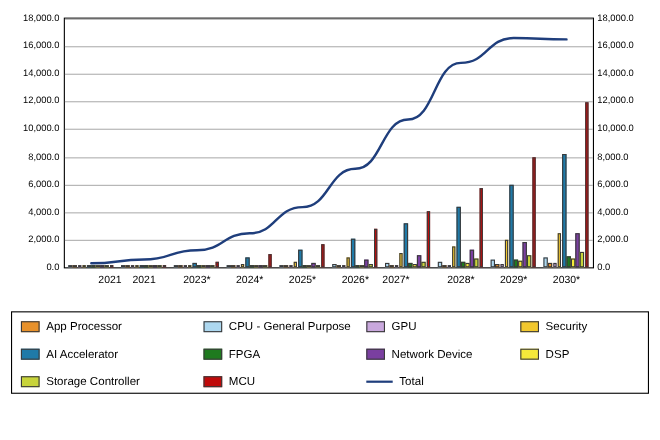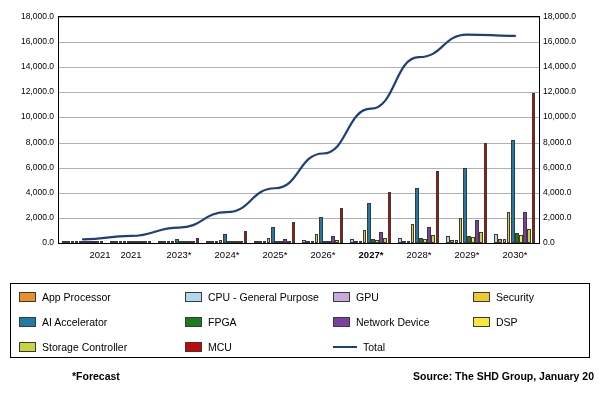--- a/index.html
+++ b/index.html
@@ -189,21 +189,21 @@
         <div class="ytick-right" style="top: 37.1111px;">16,000.0</div>
         <div class="ytick-right" style="top: 12px;">18,000.0</div>
       </div>
     <div id="xlabels">
         <div class="xtick" style="left: 76px; width: 48px;">2021</div>
         <div class="xtick" style="left: 107px; width: 48px;">2021</div>
         <div class="xtick" style="left: 155px; width: 48px;">2023*</div>
         <div class="xtick" style="left: 203px; width: 48px;">2024*</div>
         <div class="xtick" style="left: 251px; width: 48px;">2025*</div>
         <div class="xtick" style="left: 299px; width: 48px;">2026*</div>
-        <div class="xtick" style="left: 347px; width: 48px; font-weight: bold;">2027*</div>
+        <div class="xtick" style="left: 336px; width: 48px;">2027*</div>
         <div class="xtick" style="left: 395px; width: 48px;">2028*</div>
         <div class="xtick" style="left: 443px; width: 48px;">2029*</div>
         <div class="xtick" style="left: 491px; width: 48px;">2030*</div>
       </div>
     <div class="bars-layer" id="bars-layer">
         <div class="bar" style="left: 3.36px; width: 3.728px; height: 1.2px; background: rgb(173, 216, 240);"></div>
         <div class="bar" style="left: 51.36px; width: 3.728px; height: 1.2px; background: rgb(173, 216, 240);"></div>
         <div class="bar" style="left: 99.36px; width: 3.728px; height: 1.2px; background: rgb(173, 216, 240);"></div>
         <div class="bar" style="left: 147.36px; width: 3.728px; height: 1.2px; background: rgb(173, 216, 240);"></div>
         <div class="bar" style="left: 195.36px; width: 3.728px; height: 1.75778px; background: rgb(173, 216, 240);"></div>
@@ -352,18 +352,14 @@
           <span class="swatch" style="background: rgb(192, 10, 10);"></span>
           <span>MCU</span>
         </div>
         <div class="legend-item">
           <span class="swatch-line" style="border-top-color: rgb(31, 62, 124);"></span>
           <span>Total</span>
         </div>
       </div>
   </div>
 
-  <div class="footer">
-    <div class="forecast-note">*Forecast</div>
-    <div class="source-note">Source: The SHD Group, January 20</div>
-  </div>
 
 </div>
 
 </body></html>

